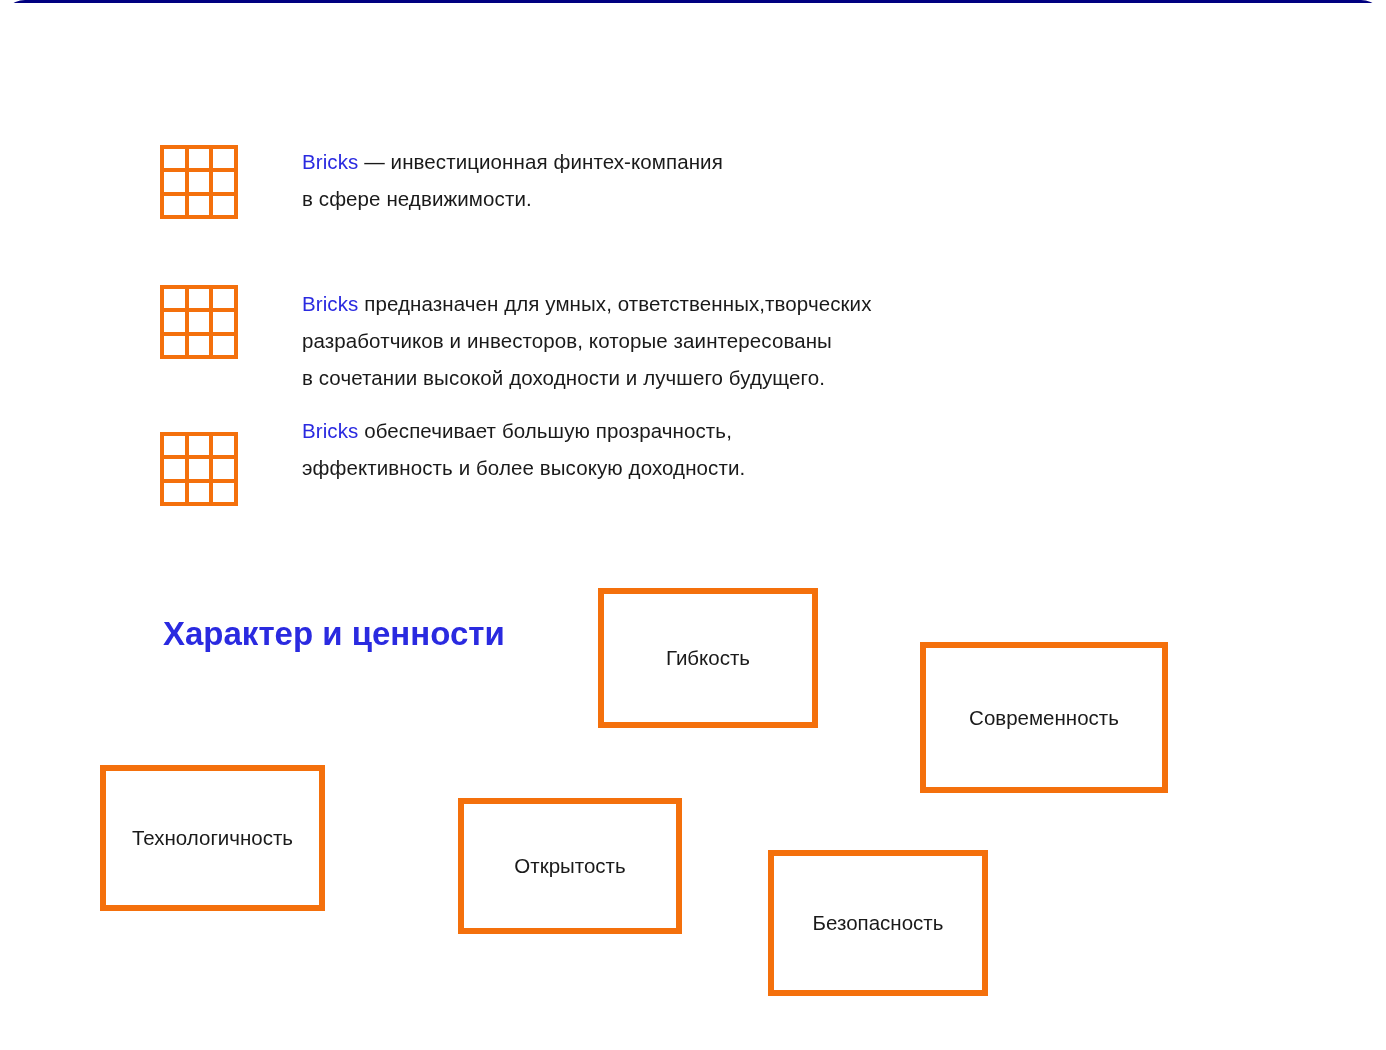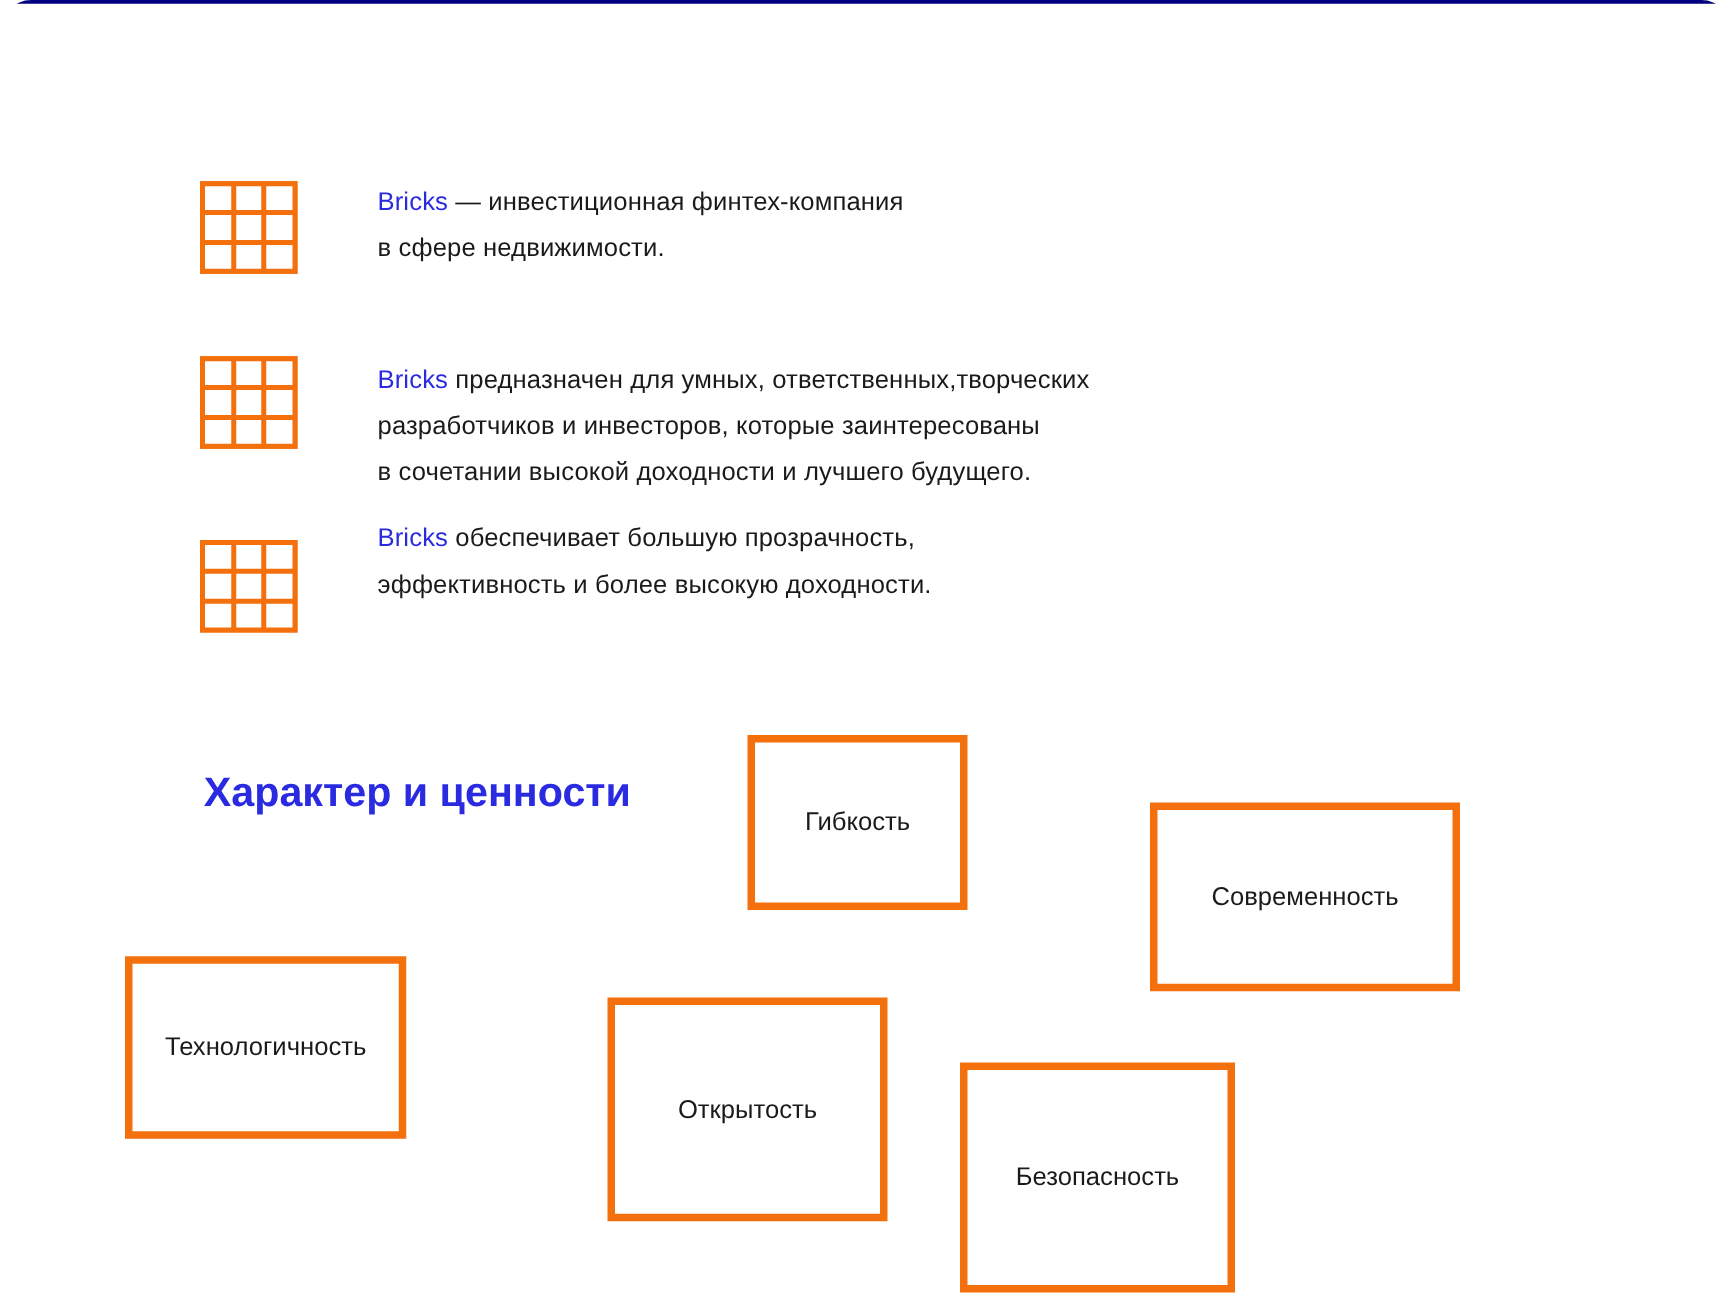--- a/index.html
+++ b/index.html
@@ -146,33 +146,33 @@
         <i></i>
     </div>
     <div class="intro-text" style="left:302px; top:412px;">
       <div><span class="brand">Bricks</span><span> обеспечивает большую прозрачность,</span></div>
       <div><span>эффективность и более высокую доходности.</span></div>
     </div>
   </div>
 
   <div id="values-heading">Характер и ценности</div>
 
-  <div class="value-box" style="left:598px; top:588px; width:176px; height:140px;">
+  <div class="value-box" style="left:598px; top:588px; width:220px; height:140px;">
     <span>Гибкость</span>
   </div>
 
   <div class="value-box" style="left:920px; top:642px; width:248px; height:151px;">
     <span>Современность</span>
   </div>
 
   <div class="value-box" style="left:100px; top:765px; width:225px; height:146px;">
     <span>Технологичность</span>
   </div>
 
-  <div class="value-box" style="left:458px; top:798px; width:224px; height:179px;margin-left:28px;">
+  <div class="value-box" style="left:458px; top:798px; width:224px; height:136px;">
     <span>Открытость</span>
   </div>
 
-  <div class="value-box" style="left:768px; top:850px; width:220px; height:184px;">
+  <div class="value-box" style="left:768px; top:850px; width:220px; height:146px;">
     <span>Безопасность</span>
   </div>
 
 </div>
 
 </body></html>

